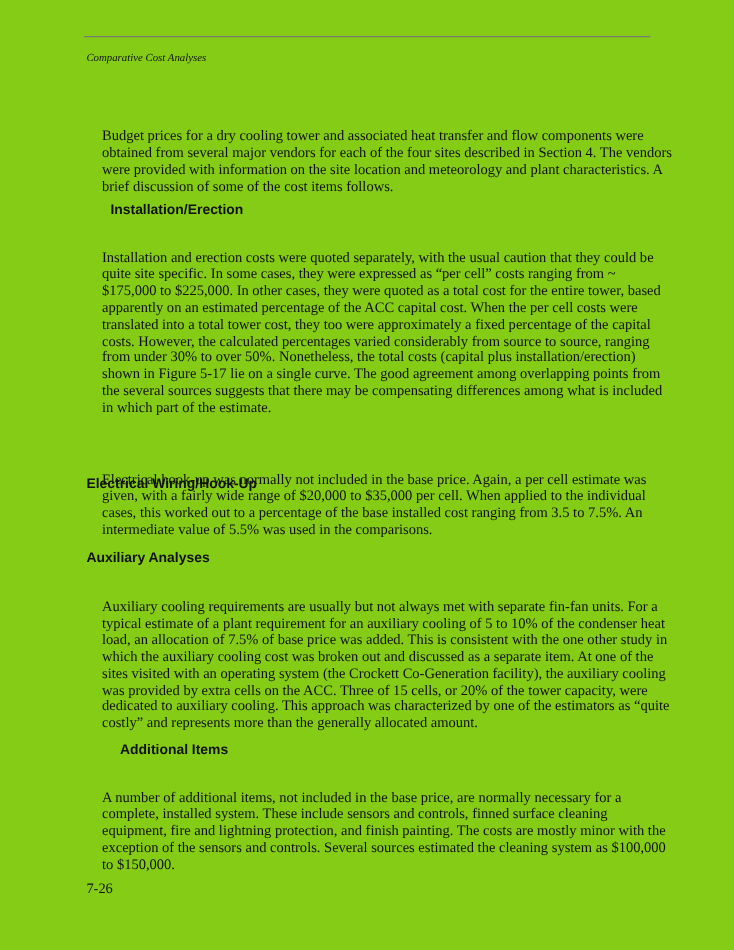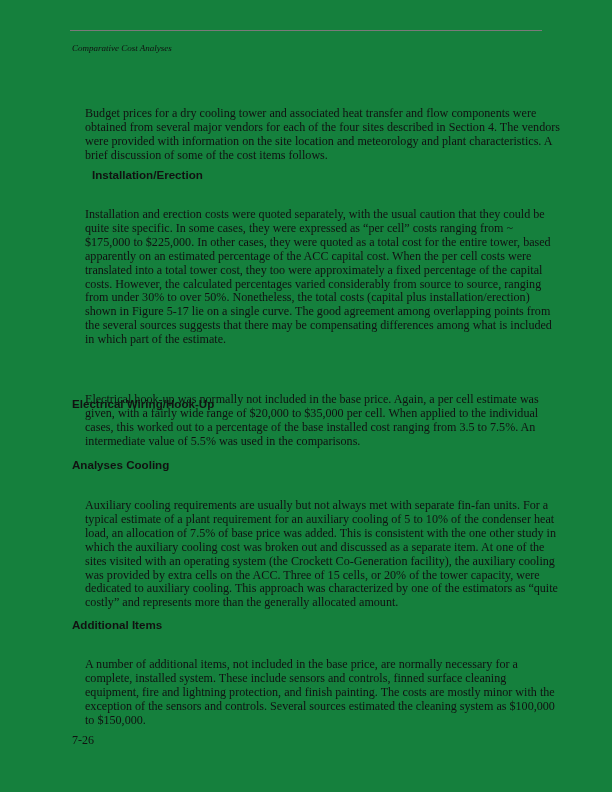--- a/index.html
+++ b/index.html
@@ -1,17 +1,17 @@
 <!DOCTYPE html>
 <html><head>
 <meta charset="utf-8">
 <style>
   html, body { margin: 0; padding: 0; background: #ffffff; }
   body { width: 612px; height: 792px; position: relative; overflow: hidden; }
-  .page { position: absolute; left: 0; top: 0; width: 612px; height: 792px; background: #15803d; }
+  .page { position: absolute; left: 0; top: 0; width: 612px; height: 792px; background: #84cc16; }
   .rule { position: absolute; left: 70px; top: 30px; width: 472px; height: 0; border-top: 1.3px solid #7a7a7a; }
   .running-head { position: absolute; left: 72px; top: 43px; font-family: "Liberation Serif", serif; font-style: italic; font-size: 9px; color: #111; }
   .block { position: absolute; left: 72px; width: 476px; font-family: Liberation Serif, serif; font-size: 12.1px; line-height: 13.9px; color: #111; margin: 13px; }
   .heading { position: absolute; left: 72px; font-family: "Liberation Sans", sans-serif; font-size: 11.6px; color: #111; margin: 0; }
   .pagenum { position: absolute; left: 72px; top: 733px; font-family: "Liberation Serif", serif; font-size: 12px; color: #111; }
 </style>
 </head>
 <body>
 
 <div class="page">
@@ -19,20 +19,20 @@
   <div class="running-head">Comparative Cost Analyses</div>
 
   <p class="block" style="top:94px;">Budget prices for a dry cooling tower and associated heat transfer and flow components were obtained from several major vendors for each of the four sites described in Section 4. The vendors were provided with information on the site location and meteorology and plant characteristics. A brief discussion of some of the cost items follows.</p>
 
   <h3 class="heading" style="top:168px;margin-left:20px;">Installation/Erection</h3>
   <p class="block" style="top:195px;">Installation and erection costs were quoted separately, with the usual caution that they could be quite site specific. In some cases, they were expressed as “per cell” costs ranging from ~ $175,000 to $225,000. In other cases, they were quoted as a total cost for the entire tower, based apparently on an estimated percentage of the ACC capital cost. When the per cell costs were translated into a total tower cost, they too were approximately a fixed percentage of the capital costs. However, the calculated percentages varied considerably from source to source, ranging from under 30% to over 50%. Nonetheless, the total costs (capital plus installation/erection) shown in Figure 5-17 lie on a single curve. The good agreement among overlapping points from the several sources suggests that there may be compensating differences among what is included in which part of the estimate.</p>
 
   <h3 class="heading" style="top:353px;margin-top:44px;">Electrical Wiring/Hook-Up</h3>
   <p class="block" style="top:380px;">Electrical hook-up was normally not included in the base price. Again, a per cell estimate was given, with a fairly wide range of $20,000 to $35,000 per cell. When applied to the individual cases, this worked out to a percentage of the base installed cost ranging from 3.5 to 7.5%. An intermediate value of 5.5% was used in the comparisons.</p>
 
-  <h3 class="heading" style="top:458px;">Analyses Cooling</h3>
+  <h3 class="heading" style="top:458px;">Auxiliary Analyses</h3>
   <p class="block" style="top:486px;">Auxiliary cooling requirements are usually but not always met with separate fin-fan units. For a typical estimate of a plant requirement for an auxiliary cooling of 5 to 10% of the condenser heat load, an allocation of 7.5% of base price was added. This is consistent with the one other study in which the auxiliary cooling cost was broken out and discussed as a separate item. At one of the sites visited with an operating system (the Crockett Co-Generation facility), the auxiliary cooling was provided by extra cells on the ACC. Three of 15 cells, or 20% of the tower capacity, were dedicated to auxiliary cooling. This approach was characterized by one of the estimators as “quite costly” and represents more than the generally allocated amount.</p>
 
-  <h3 class="heading" style="top:618px;">Additional Items</h3>
+  <h3 class="heading" style="top:618px;margin-left:28px;">Additional Items</h3>
   <p class="block" style="top:645px;">A number of additional items, not included in the base price, are normally necessary for a complete, installed system. These include sensors and controls, finned surface cleaning equipment, fire and lightning protection, and finish painting. The costs are mostly minor with the exception of the sensors and controls. Several sources estimated the cleaning system as $100,000 to $150,000.</p>
 
   <div class="pagenum">7-26</div>
 </div>
 
 </body></html>

